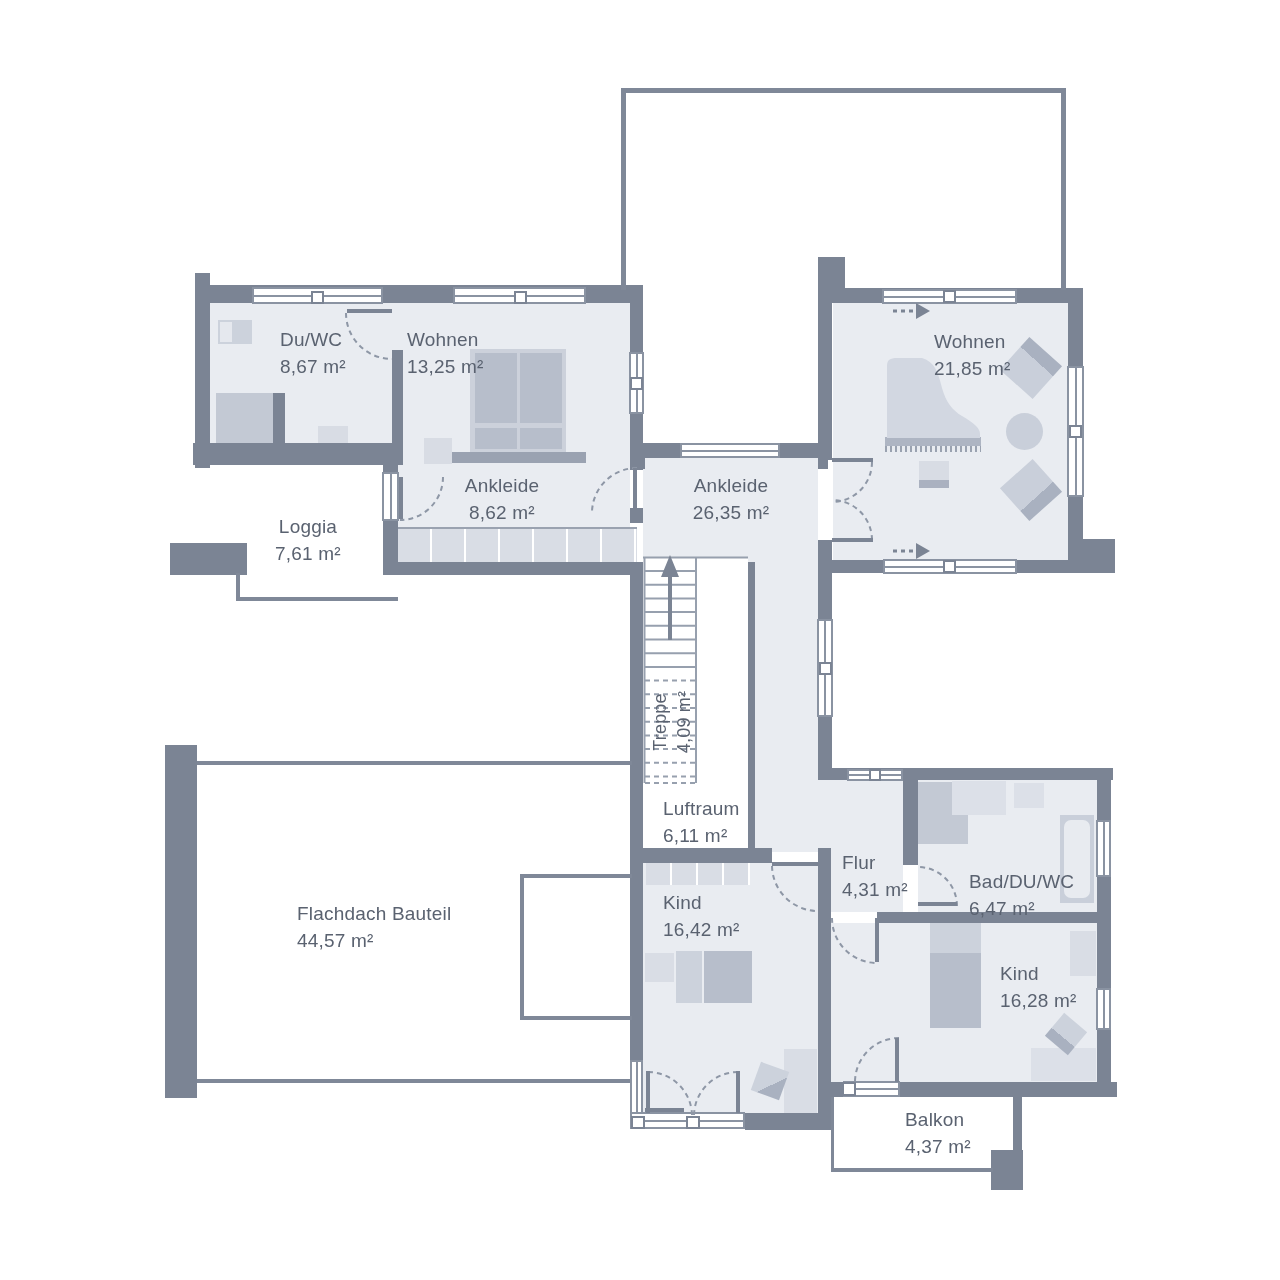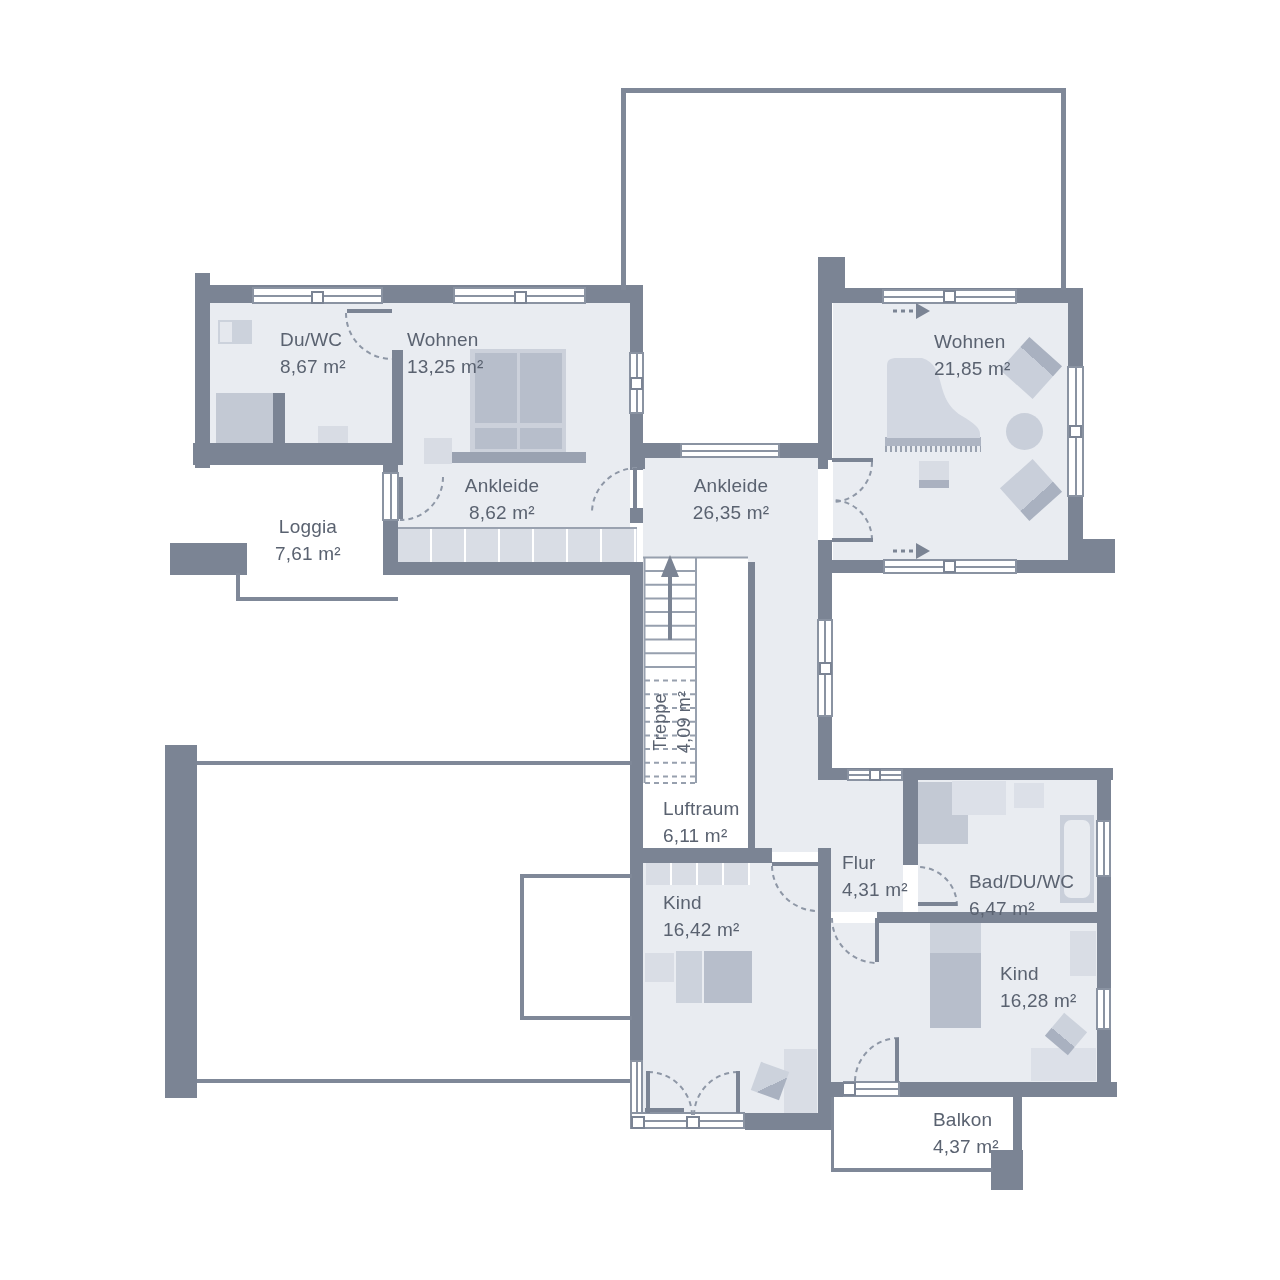--- a/index.html
+++ b/index.html
@@ -234,34 +234,38 @@
     <div>21,85 m²</div>
   </div>
   <div class="label rot" style="left:672px;top:722px;font-size:18px;line-height:24px">
     <div>Treppe</div>
     <div>4,09 m²</div>
   </div>
   <div class="label" style="left:663px;top:795px">
     <div>Luftraum</div>
     <div>6,11 m²</div>
   </div>
+  <div class="label" style="left:297px;top:900px">
+    <div>Flachdach Bauteil</div>
+    <div>44,57 m²</div>
+  </div>
   <div class="label" style="left:663px;top:889px">
     <div>Kind</div>
     <div>16,42 m²</div>
   </div>
   <div class="label" style="left:842px;top:849px">
     <div>Flur</div>
     <div>4,31 m²</div>
   </div>
   <div class="label" style="left:969px;top:868px">
     <div>Bad/DU/WC</div>
     <div>6,47 m²</div>
   </div>
   <div class="label" style="left:1000px;top:960px">
     <div>Kind</div>
     <div>16,28 m²</div>
   </div>
-  <div class="label" style="left:933px;top:1106px">
+  <div class="label" style="left:905px;top:1106px">
     <div>Balkon</div>
     <div>4,37 m²</div>
   </div>
 
 </div>
 
 </body></html>

